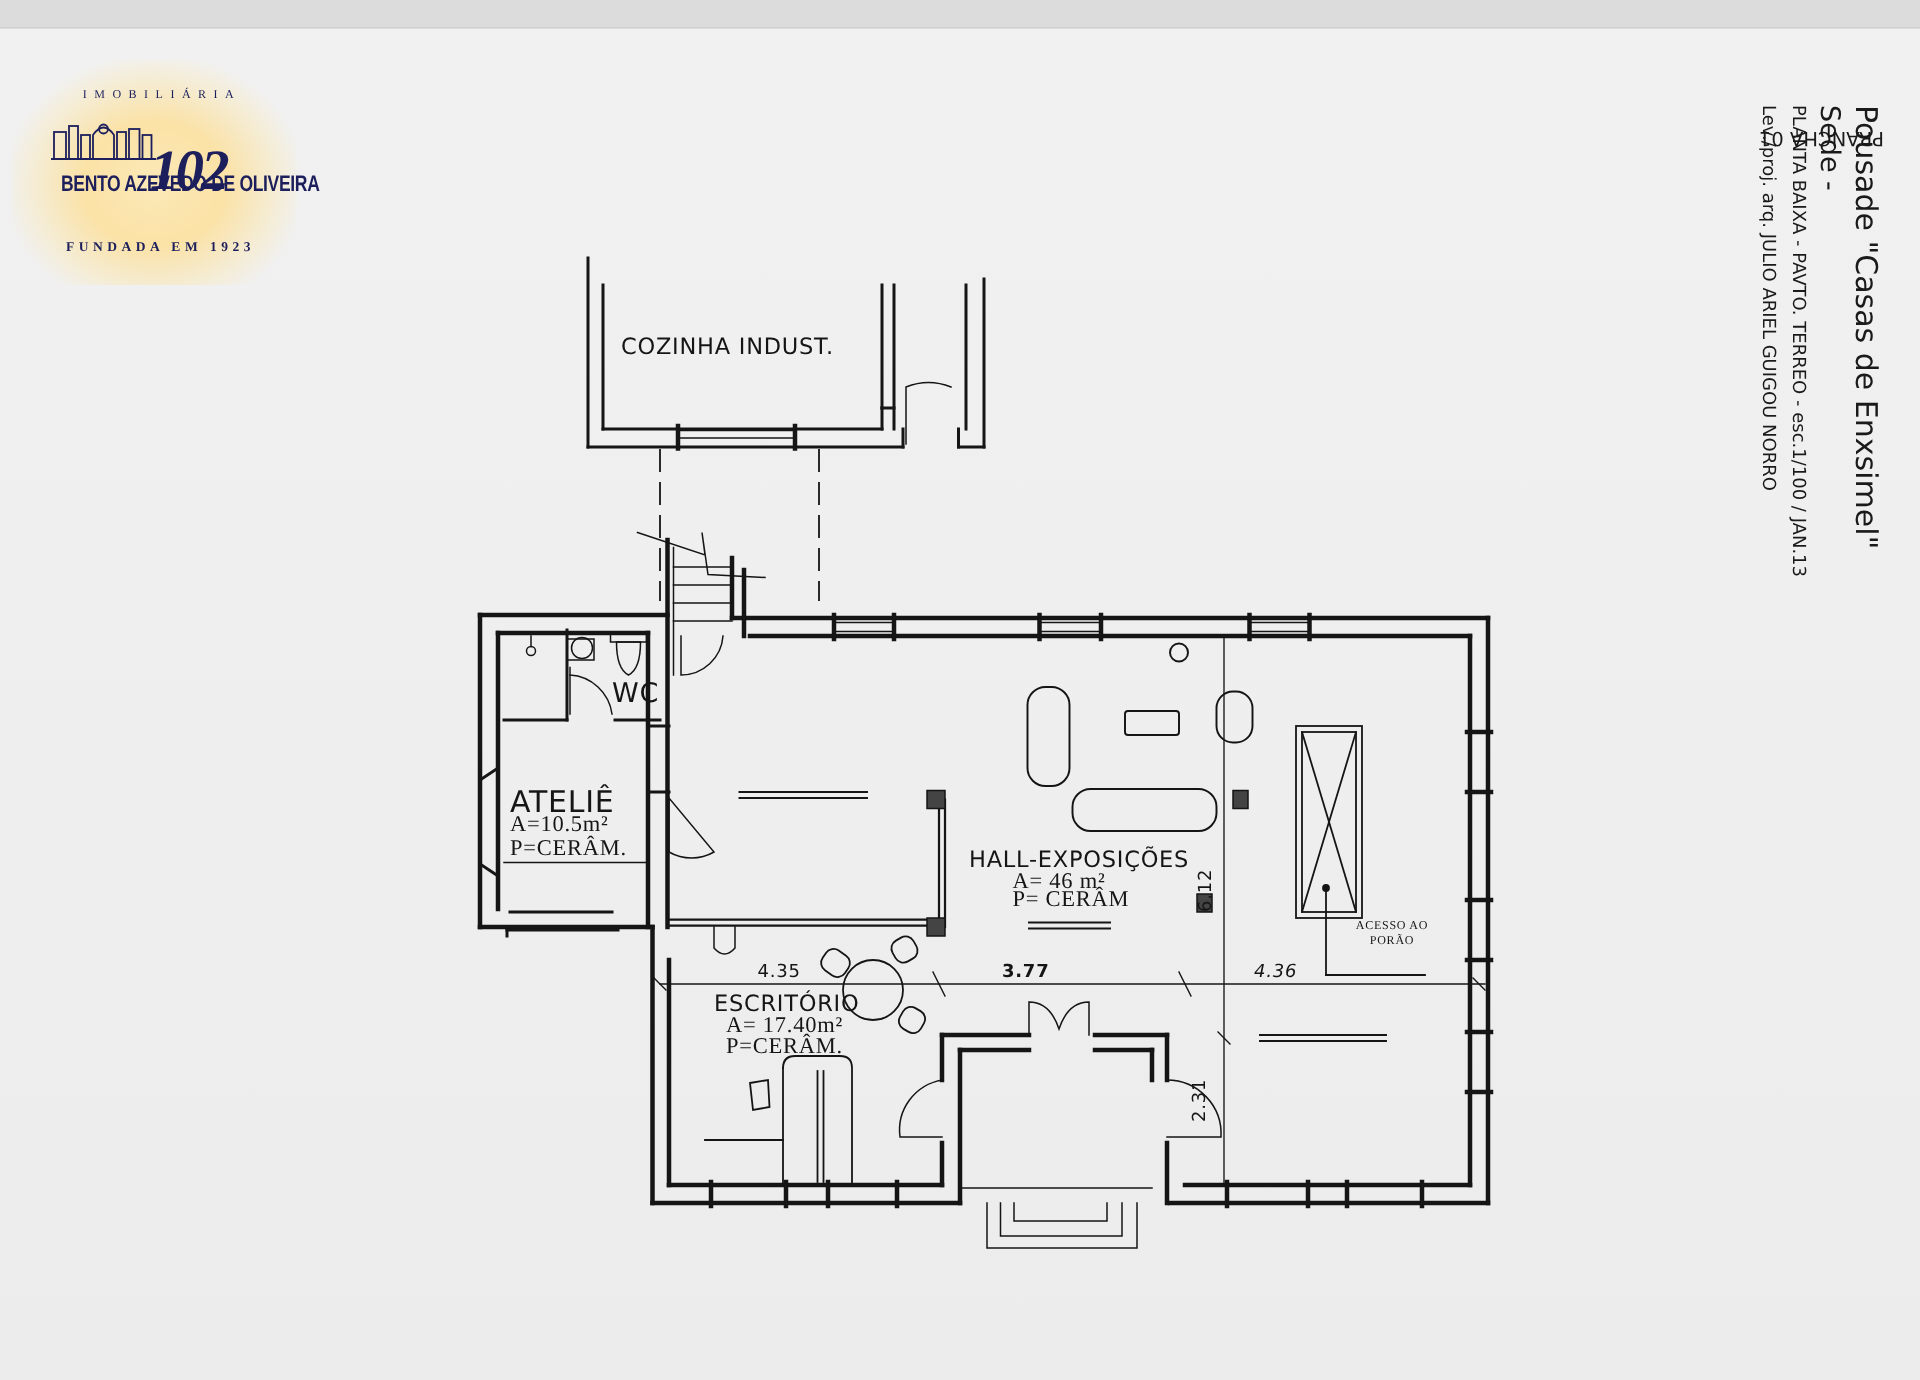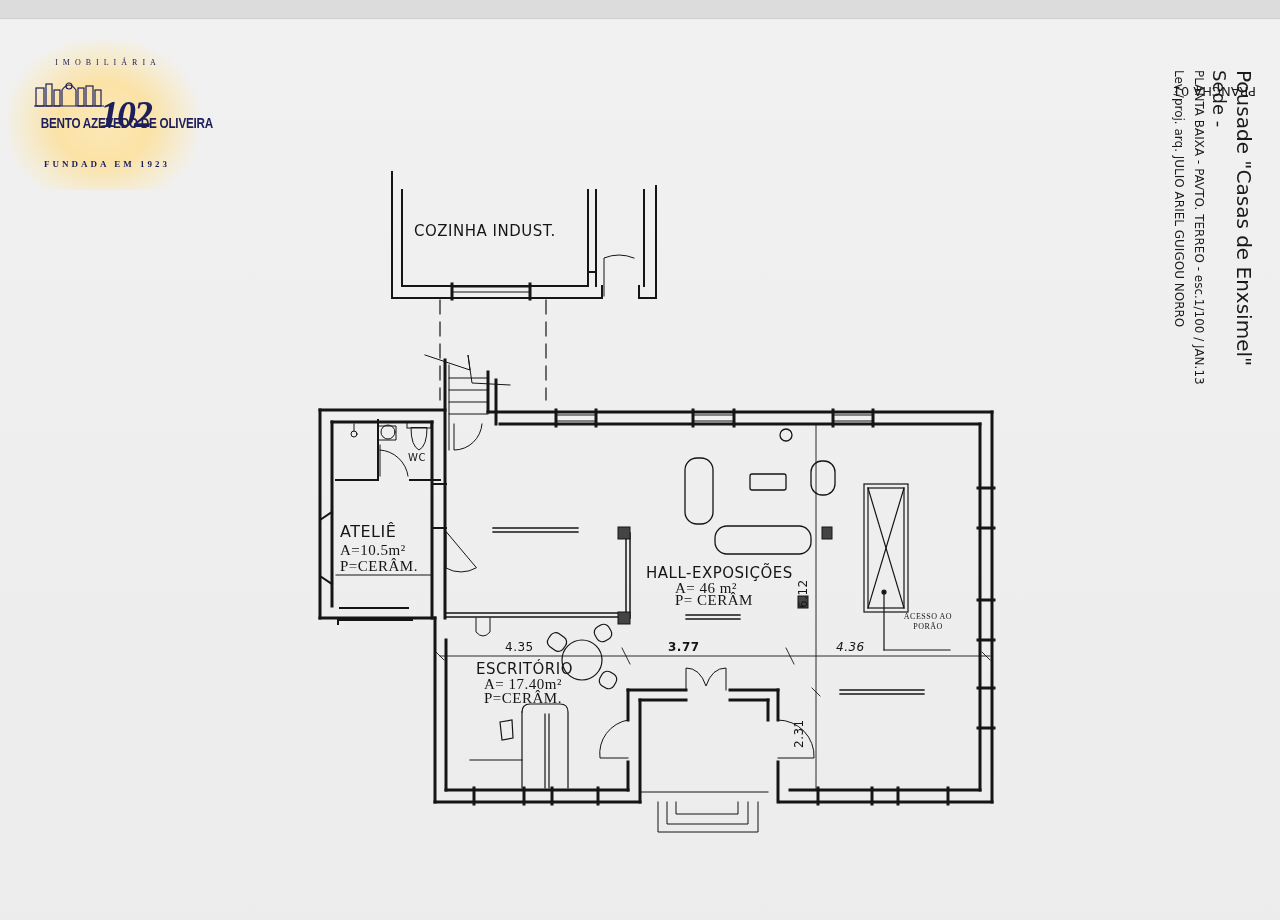--- a/index.html
+++ b/index.html
@@ -302,23 +302,23 @@
       <line x1="786" y1="648" x2="794" y2="664"></line>
       <line x1="816" y1="424" x2="816" y2="790"></line>
       <line x1="812" y1="688" x2="820" y2="696"></line>
       <line x1="436" y1="652" x2="444" y2="660"></line>
       <line x1="982" y1="652" x2="990" y2="660"></line>
     </g>
   </g>
 </svg>
 
 <div class="lbl room" style="left:414px;top:222px;">COZINHA INDUST.</div>
-<div class="lbl room" style="left:408px;top:452px;font-size:10px;">WC</div>
-
-<div class="lbl room" style="left:340px;top:522px;font-size:16px;">ATELIÊ</div>
+<div class="lbl room" style="left:408px;top:452px;font-size:18px;">WC</div>
+
+<div class="lbl room" style="left:340px;top:522px;font-size:20px;">ATELIÊ</div>
 <div class="lbl area" style="left:340px;top:542px;">A=10.5m²</div>
 <div class="lbl area" style="left:340px;top:558px;">P=CERÂM.</div>
 
 <div class="lbl room" style="left:646px;top:564px;">HALL-EXPOSIÇÕES</div>
 <div class="lbl area" style="left:675px;top:580px;">A= 46 m²</div>
 <div class="lbl area" style="left:675px;top:592px;">P= CERÂM</div>
 
 <div class="lbl room" style="left:476px;top:660px;">ESCRITÓRIO</div>
 <div class="lbl area" style="left:484px;top:676px;">A= 17.40m²</div>
 <div class="lbl area" style="left:484px;top:690px;">P=CERÂM.</div>

